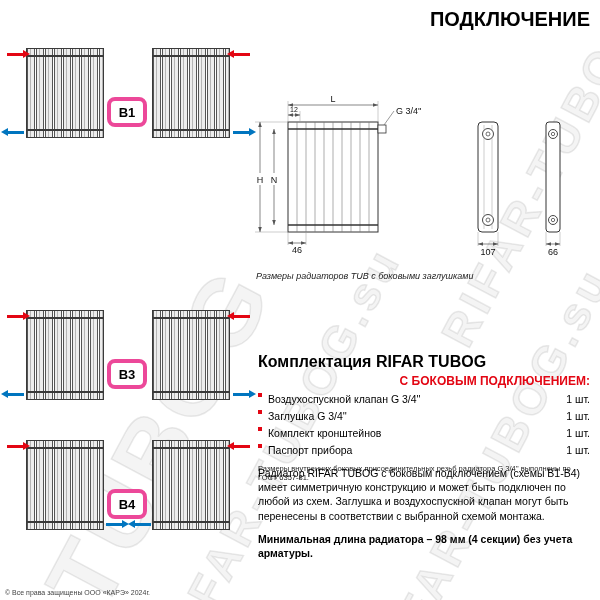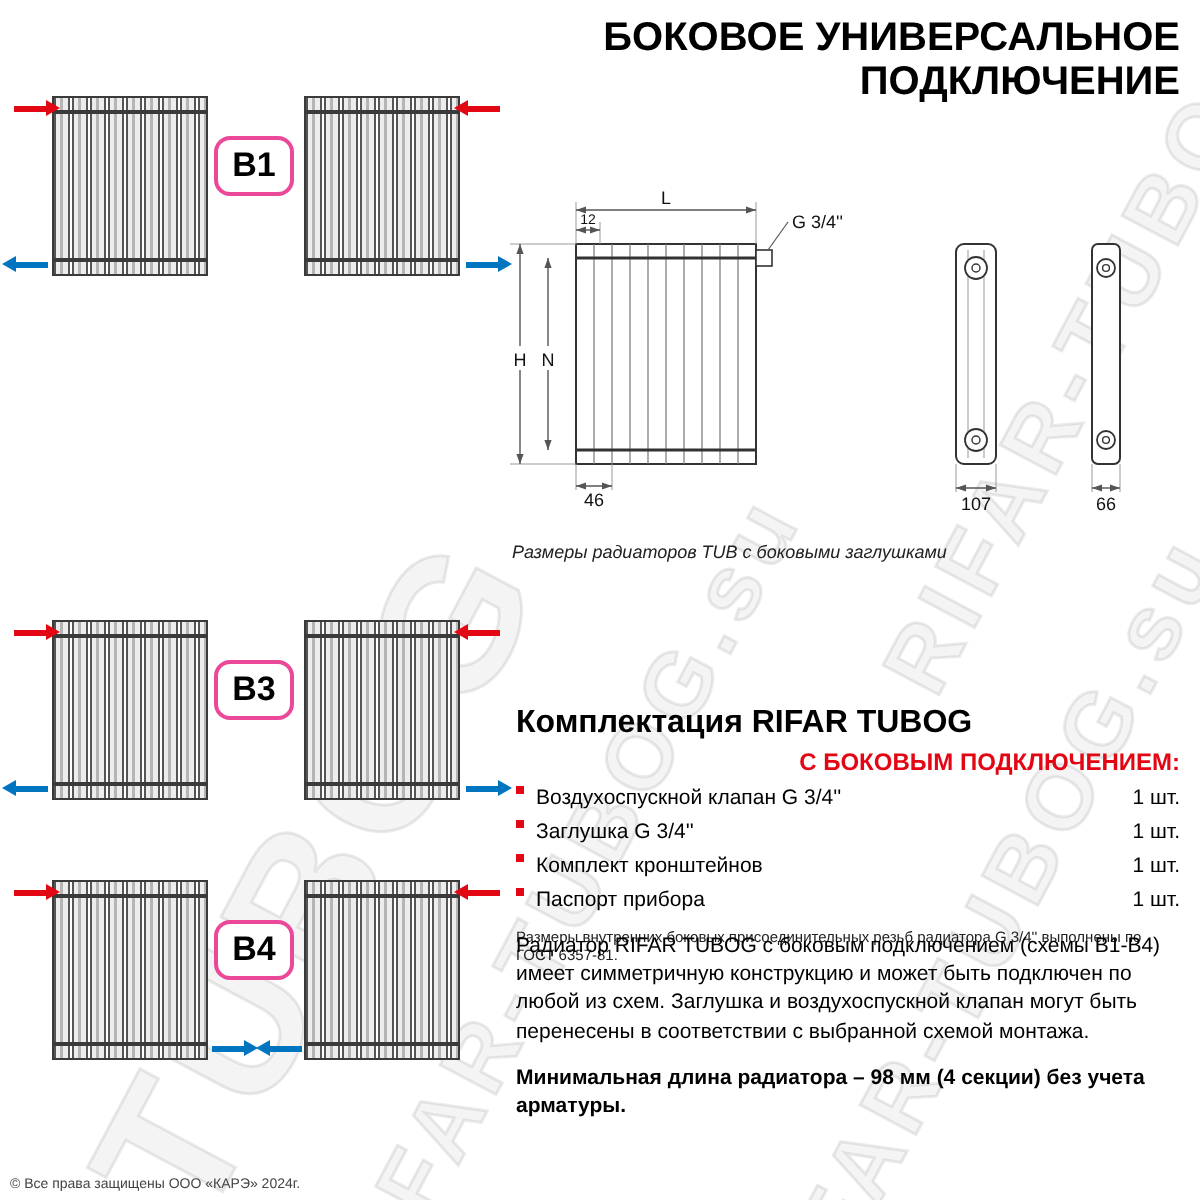--- a/index.html
+++ b/index.html
@@ -22,23 +22,23 @@
     font-size:20px; font-weight:bold; line-height:1.12; z-index:2; }
 
   
   #schemes { position:absolute; left:6px; top:0; width:246px; height:600px; z-index:1; }
   .scheme-row { position:absolute; left:0; width:246px; height:96px; }
   .rad { position:absolute; top:2px; width:78px; height:90px; border:1px solid #3a3a3a; background:
     repeating-linear-gradient(90deg,#555 0 1px,#ededed 1px 3px,#b5b5b5 3px 4.5px,#ededed 4.5px 7px,#555 7px 8px,#fff 8px 9px); }
   .rad::before, .rad::after { content:""; position:absolute; left:0; right:0; height:2px; background:#3a3a3a; }
   .rad::before { top:6px; }
   .rad::after { bottom:6px; }
-  .scheme-label { position:absolute; left:101px; top:22px; width:40px; height:30px;
-    border:2px solid #ec4899; border-radius:8px; background:#fff; display:flex;
-    align-items:center; justify-content:center; font-weight:bold; font-size:17px; }
+  .scheme-label { position:absolute; left:101px; top:51px; width:40px; height:30px;
+    border:4px solid #ec4899; border-radius:8px; background:#fff; display:flex;
+    align-items:center; justify-content:center; font-weight:bold; font-size:13px; }
   .arrow { position:absolute; width:17px; height:2.5px; }
   .arrow.red  { background:#e30613; color:#e30613; }
   .arrow.blue { background:#0075bf; color:#0075bf; }
   .arrow::after { content:""; position:absolute; top:-3.2px; width:0; height:0;
     border-top:4.5px solid transparent; border-bottom:4.5px solid transparent; }
   .arrow.dir-right::after { right:-6px; border-left:7px solid currentColor; }
   .arrow.dir-left::after  { left:-6px;  border-right:7px solid currentColor; }
 
   
   #drawing { position:absolute; left:250px; top:92px; z-index:1; }
@@ -69,21 +69,20 @@
 <body>
 
 <div id="page">
 
   <div id="wm1" class="watermark">TUBOG</div>
   <div id="wm2" class="watermark">RIFAR-TUBOG.su</div>
   <div id="wm3" class="watermark">RIFAR-TUBOG.su</div>
   <div id="wm4" class="watermark">RIFAR-TUBOG.su</div>
 
   <div id="title">
-    <div>БОКОВОЕ УНИВЕРСАЛЬНОЕ</div>
     <div>ПОДКЛЮЧЕНИЕ</div>
   </div>
 
   <div id="schemes">
       <div class="scheme-row" style="top: 46px;">
         <div class="rad" style="left: 20px;"></div>
         <div class="rad" style="left: 146px;"></div>
         <div class="scheme-label">B1</div>
         <span class="arrow red dir-right" style="left: 1px; top: 7px;"></span>
         <span class="arrow blue dir-left" style="left: 1px; top: 85px;"></span>

